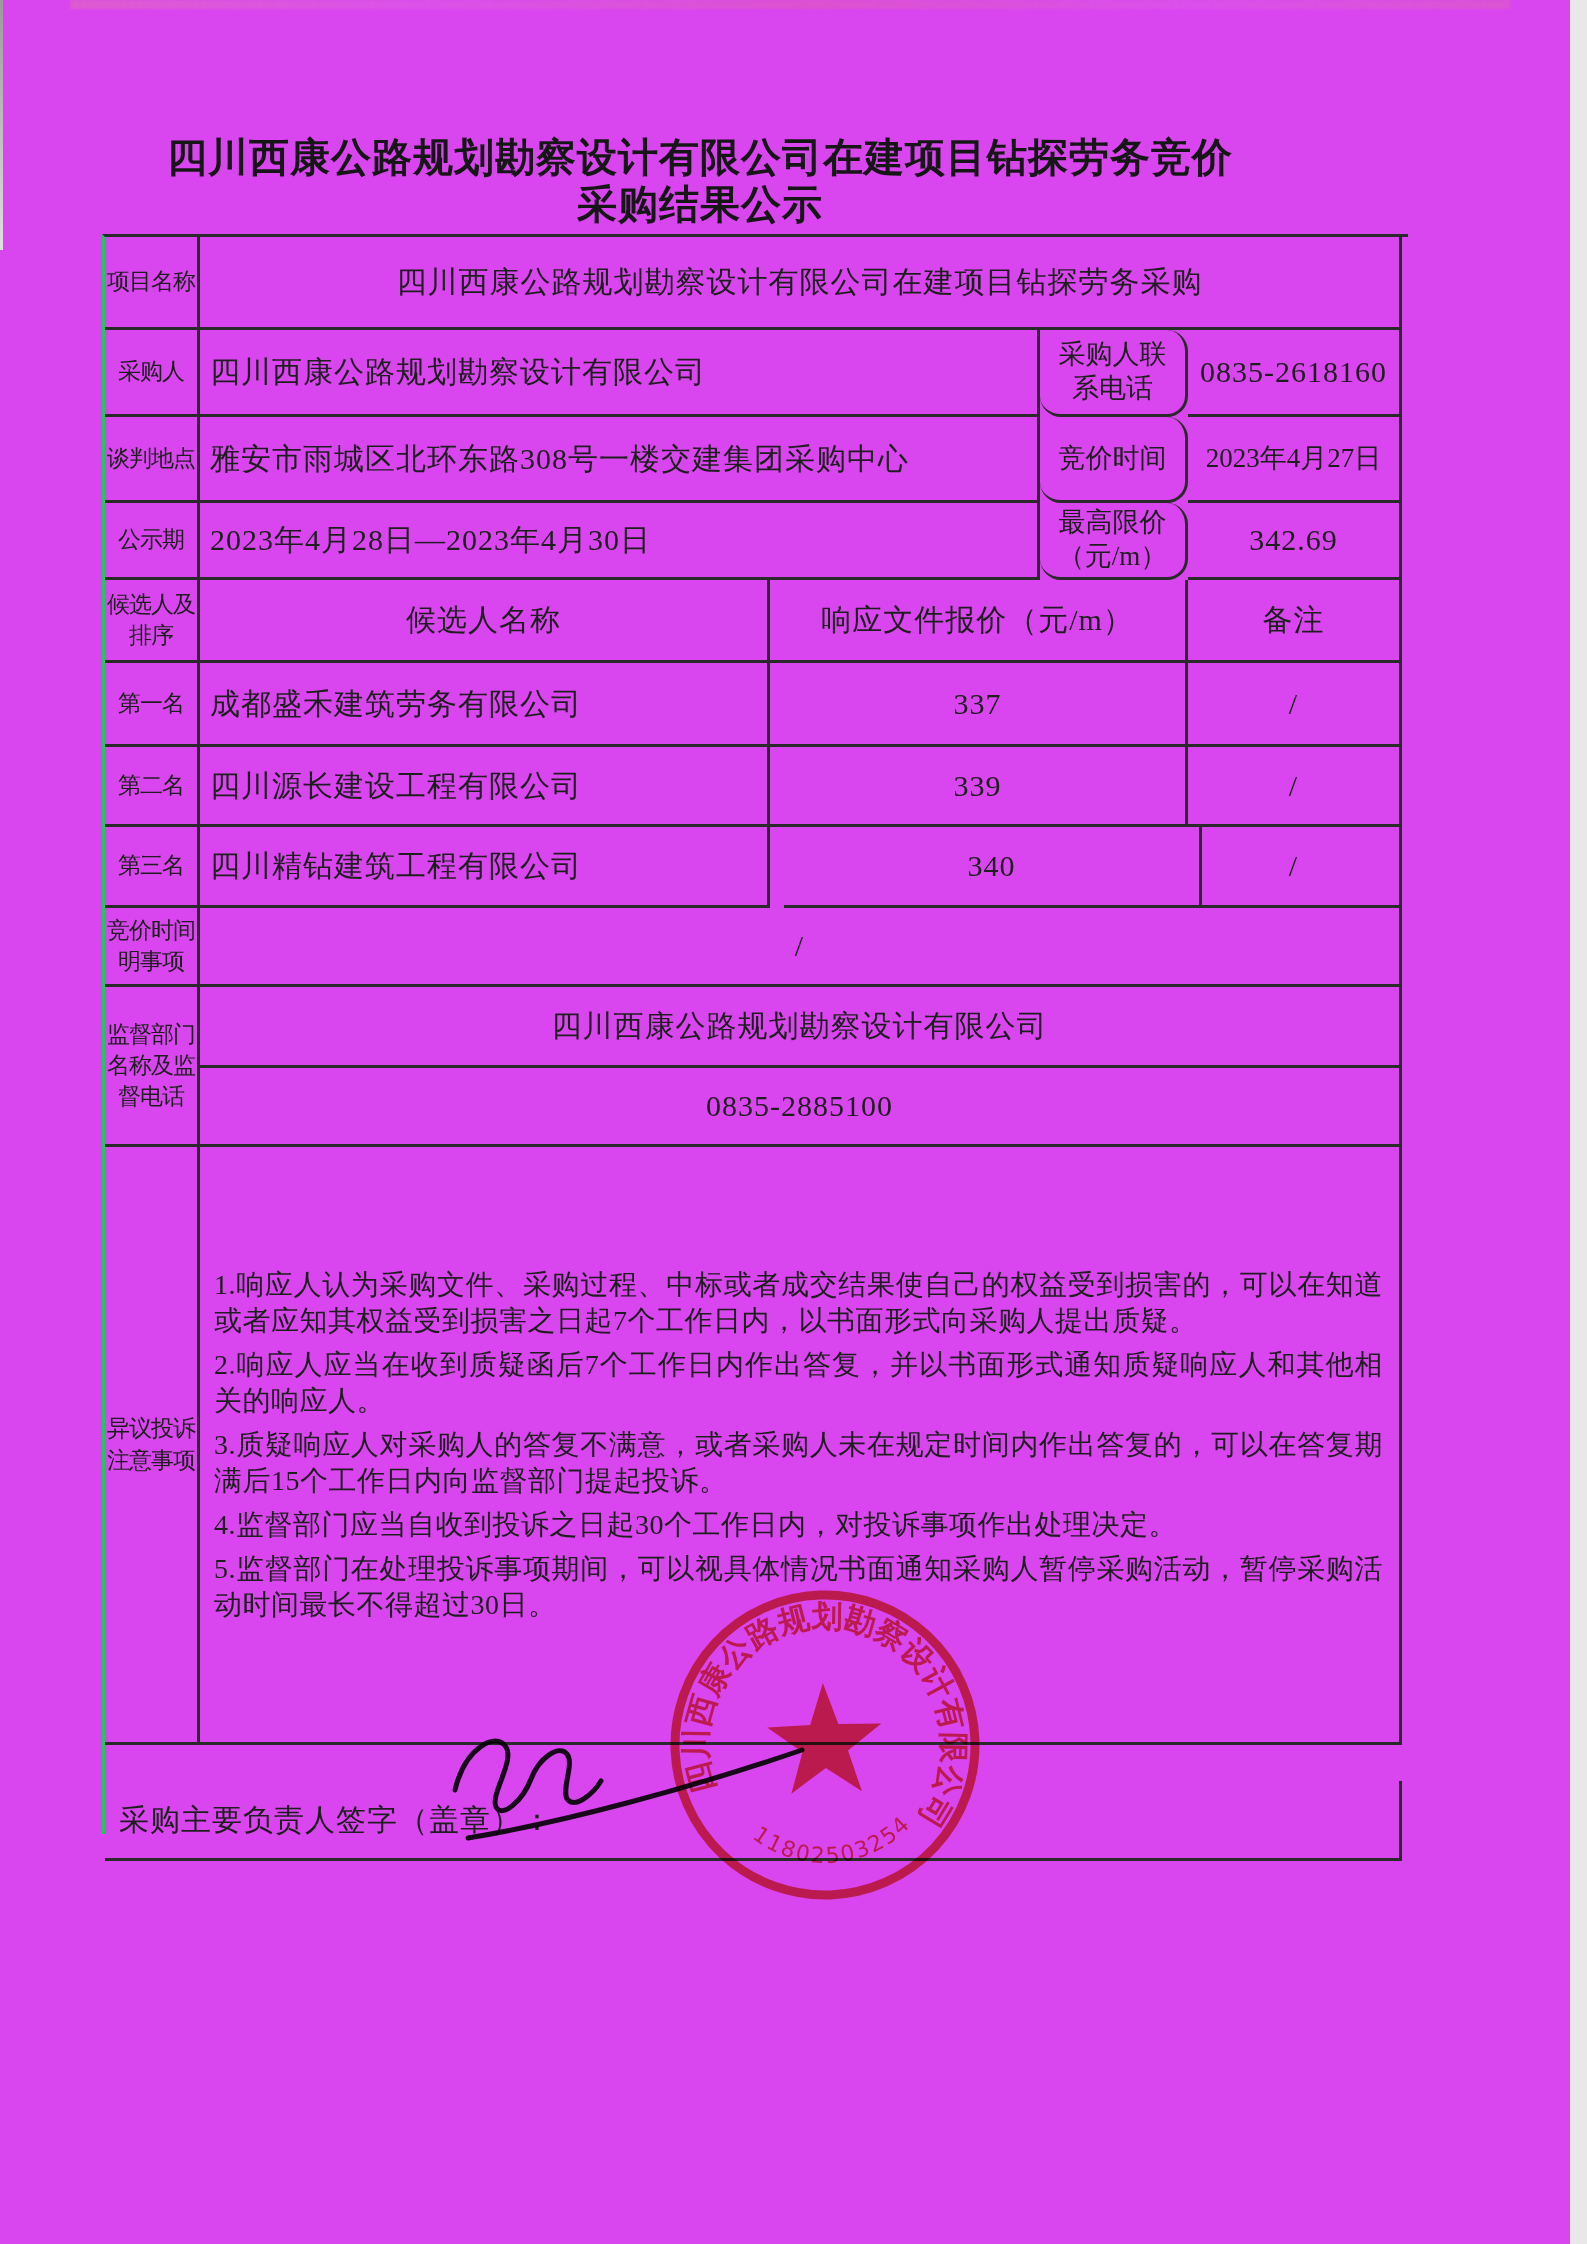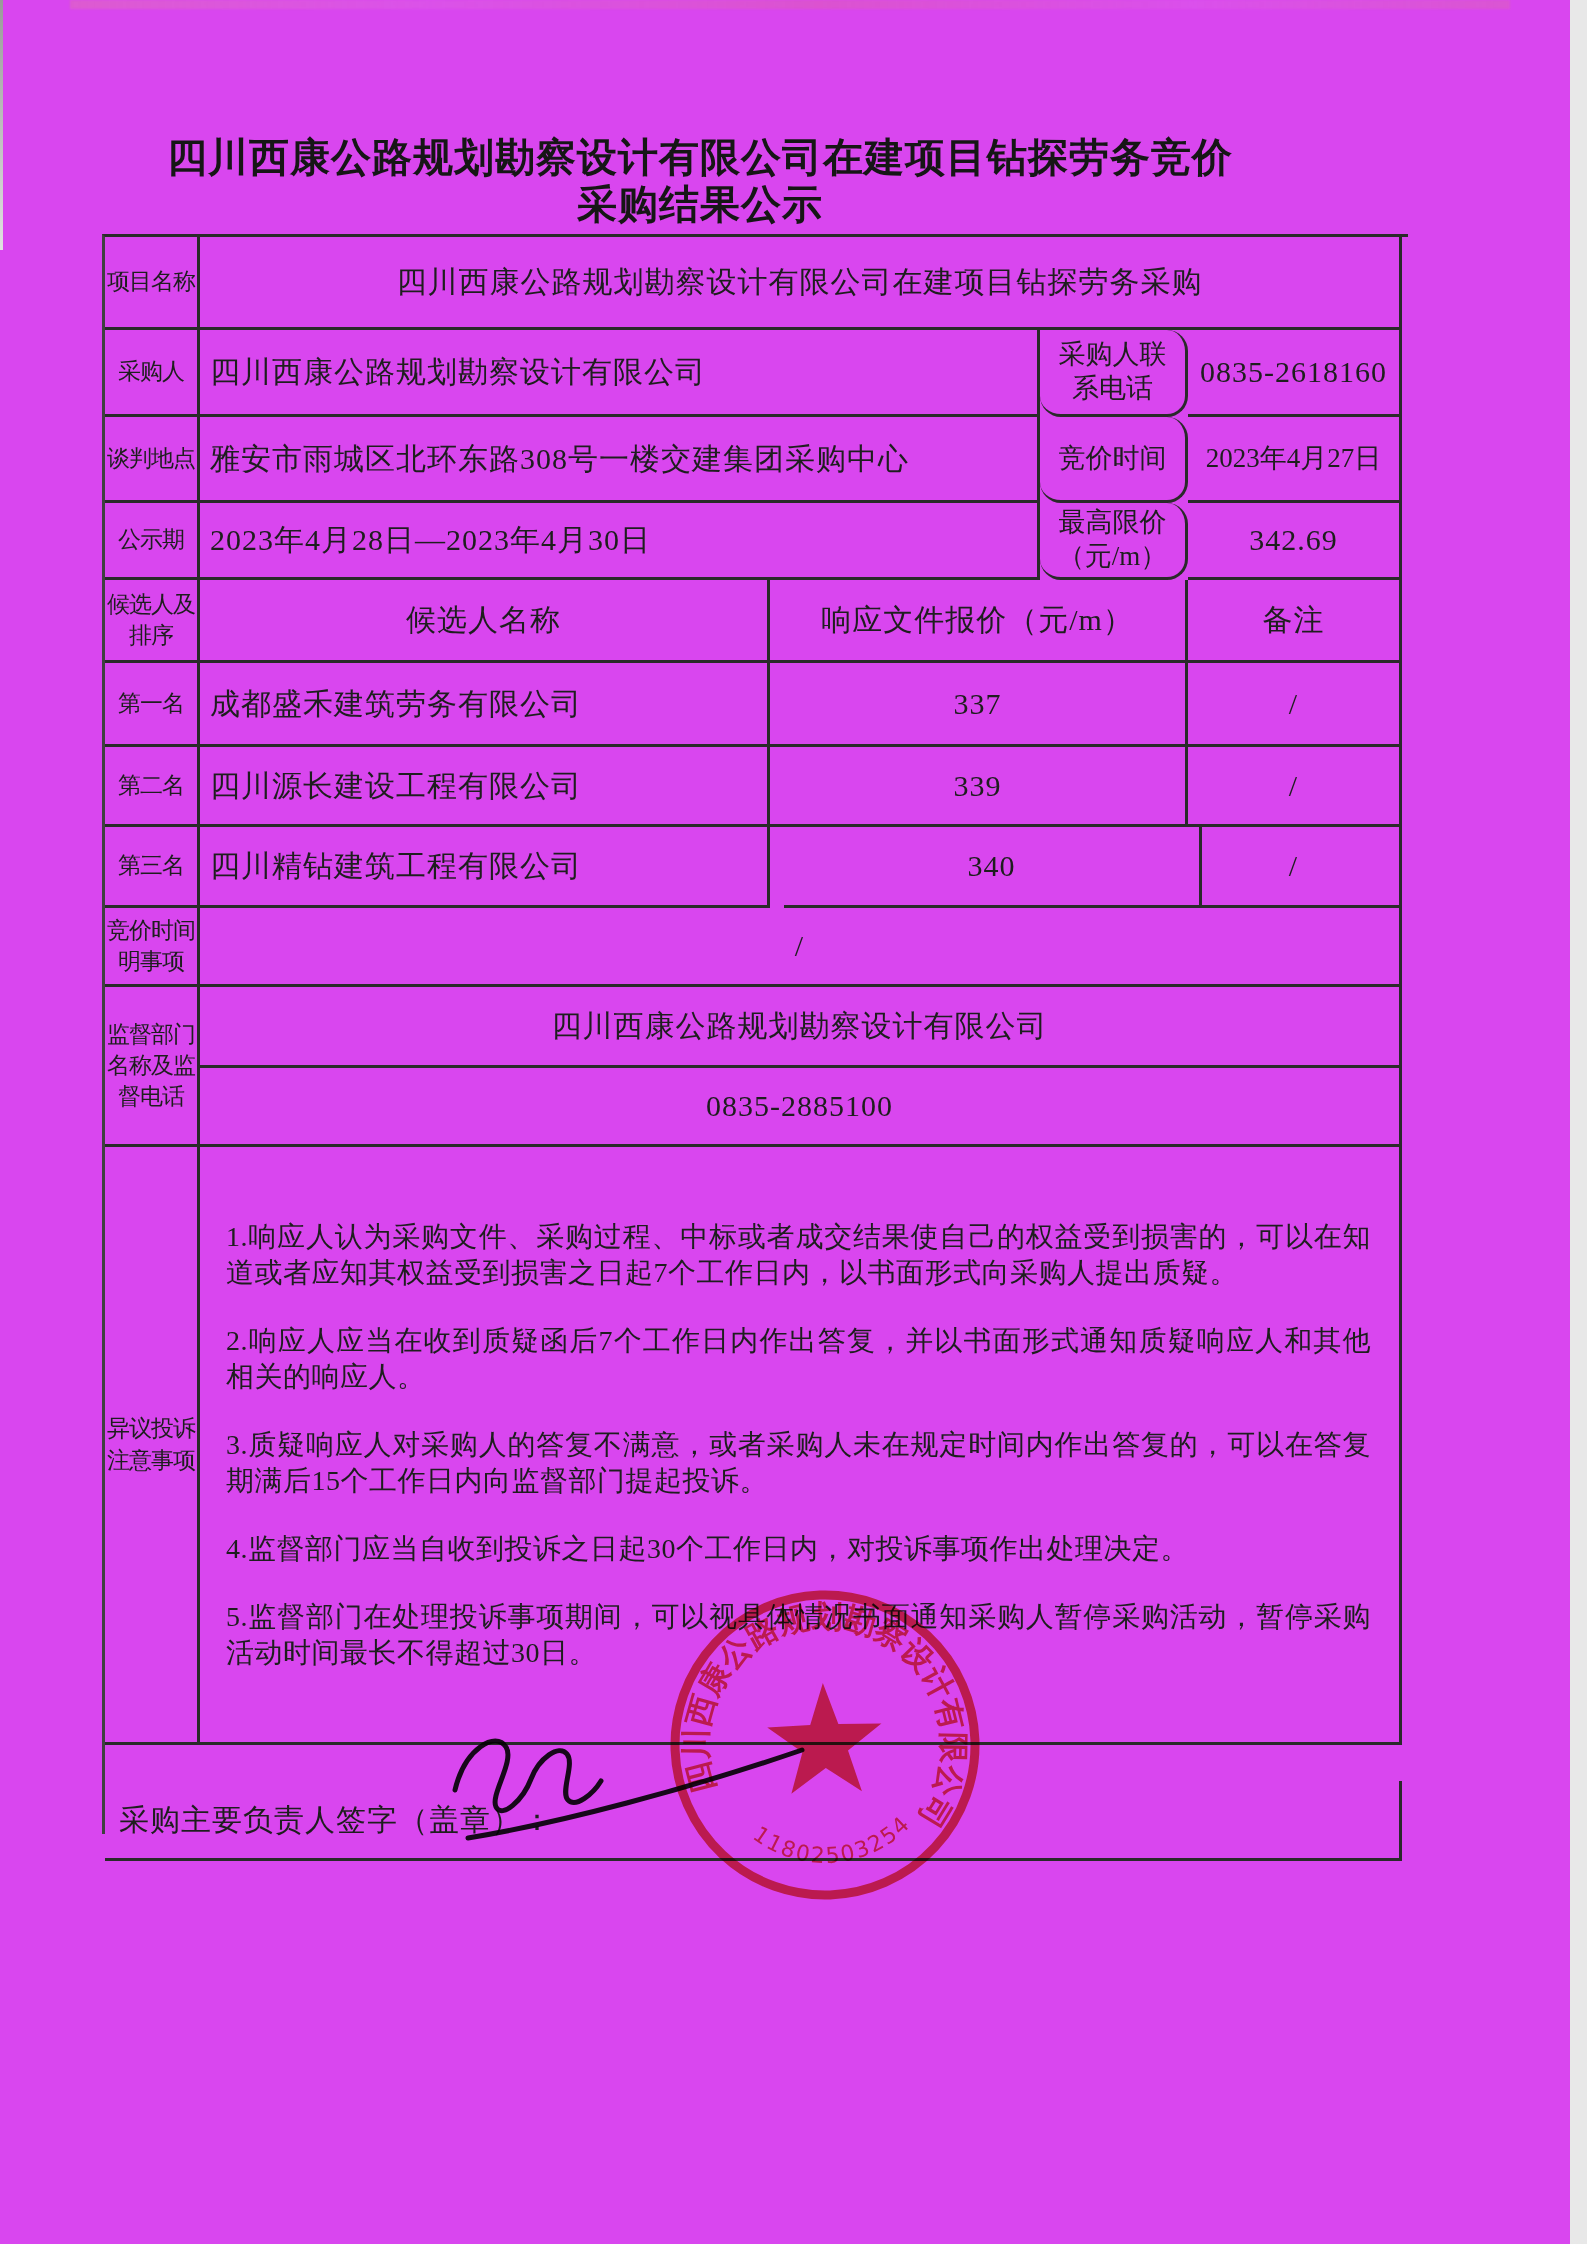--- a/index.html
+++ b/index.html
@@ -17,32 +17,32 @@
     background:linear-gradient(90deg,rgba(231,140,140,.30),rgba(240,190,190,.10) 25%,rgba(228,120,120,.26) 52%,rgba(242,200,200,.08) 78%,rgba(225,130,130,.26));
     filter:blur(1px);}
   .edge-left{position:absolute;left:0;top:0;width:3px;height:250px;
     background:linear-gradient(#9a9a9a,#e0e0e0);}
   
   .title{position:absolute;left:60px;top:134px;width:1280px;text-align:center;
     font-family:"Liberation Sans","DejaVu Sans",sans-serif;font-weight:700;
     font-size:40px;line-height:47px;letter-spacing:1px;color:#161616;}
   
   .tbl{position:absolute;left:102px;top:234px;width:1303px;height:1597px;
-    border-top:3px solid #2a2a2a;border-left:3px solid #404040;}
+    border-top:3px solid #2a2a2a;border-left:3px solid #22c55e;}
   .c{position:absolute;box-sizing:border-box;
     border-right:3px solid #2a2a2a;border-bottom:3px solid #2a2a2a;
     display:flex;align-items:center;justify-content:center;
     font-size:30px;letter-spacing:1px;line-height:1.25;text-align:center;}
   .c.left{justify-content:flex-start;text-align:left;padding-left:10px;}
   .lab{font-size:23px;letter-spacing:-1px;white-space:pre-line;line-height:1.35;}
   .pre{white-space:pre-line;border-radius:21px;}
   .sm{font-size:27px;letter-spacing:0;}
   .obj-content{flex-direction:column;justify-content:center;align-items:stretch;
     padding:0 12px 0 10px;}
-  .obj-content p{margin:16px;font-size:28px;line-height:36px;letter-spacing:.5px;
+  .obj-content p{margin:4px;font-size:28px;line-height:36px;letter-spacing:.5px;
     text-align:justify;text-justify:inter-character;}
   .sig-row{justify-content:flex-start;text-align:left;padding-left:14px;font-size:30px;margin-top:36px;}
   
   .sig-ink{position:absolute;left:410px;top:1693px;mix-blend-mode:multiply;}
   .seal{position:absolute;left:656px;top:1576px;mix-blend-mode:multiply;opacity:.88;
     transform:rotate(-2deg);}
 </style>
 </head>
 <body>
 

